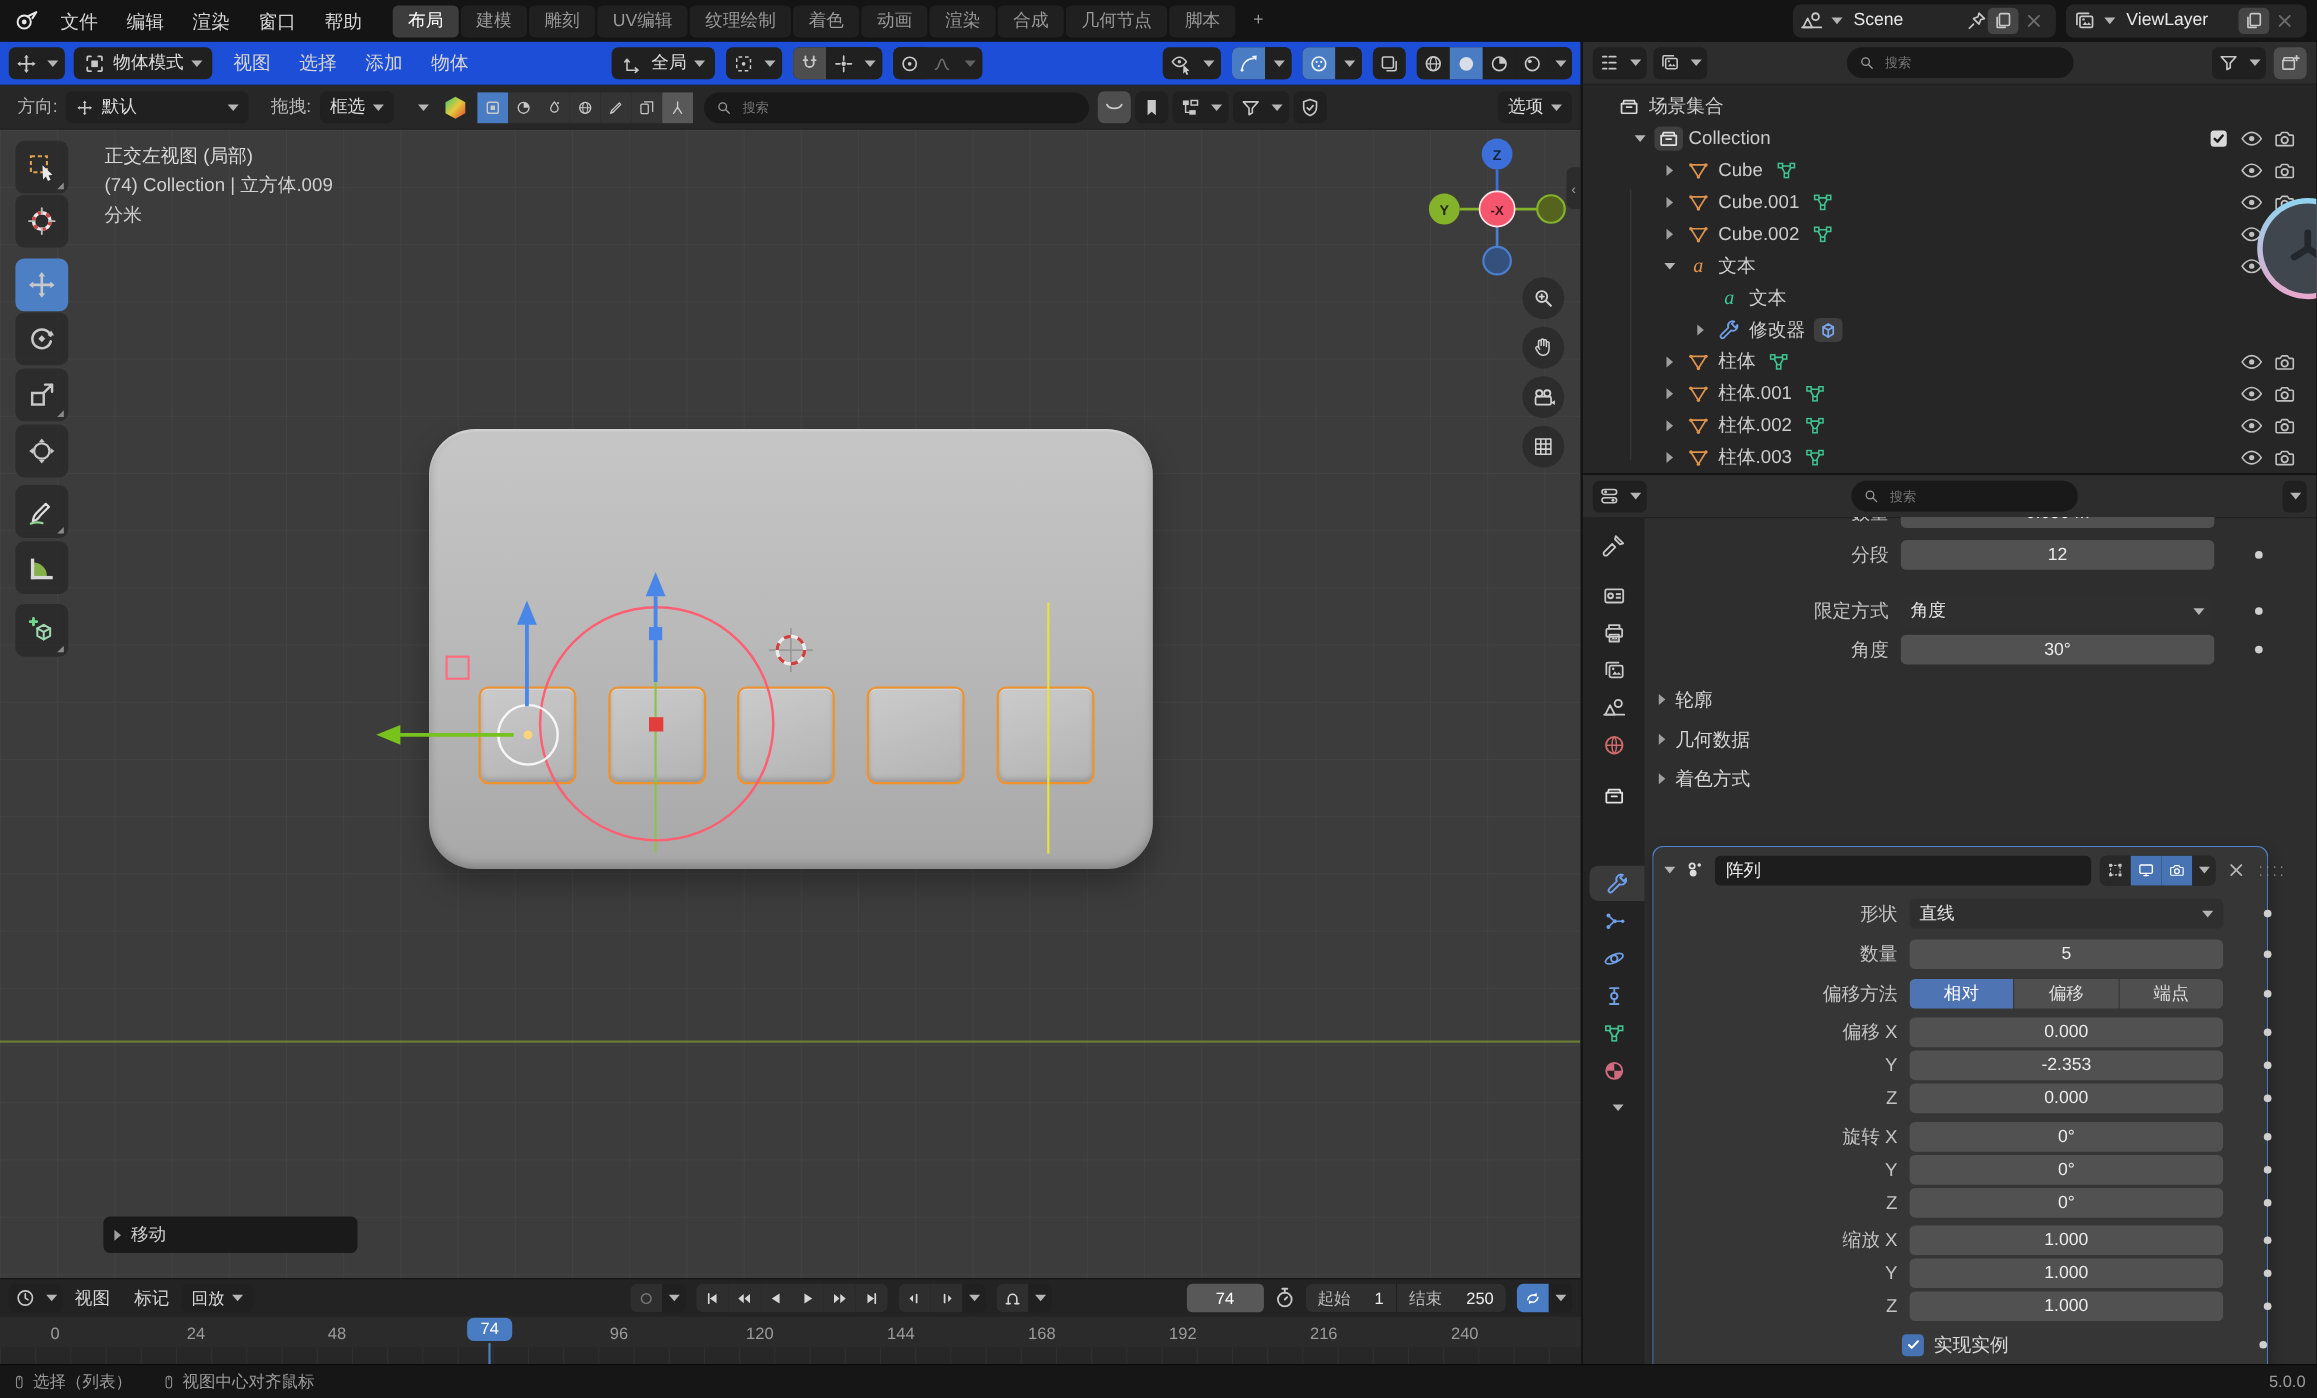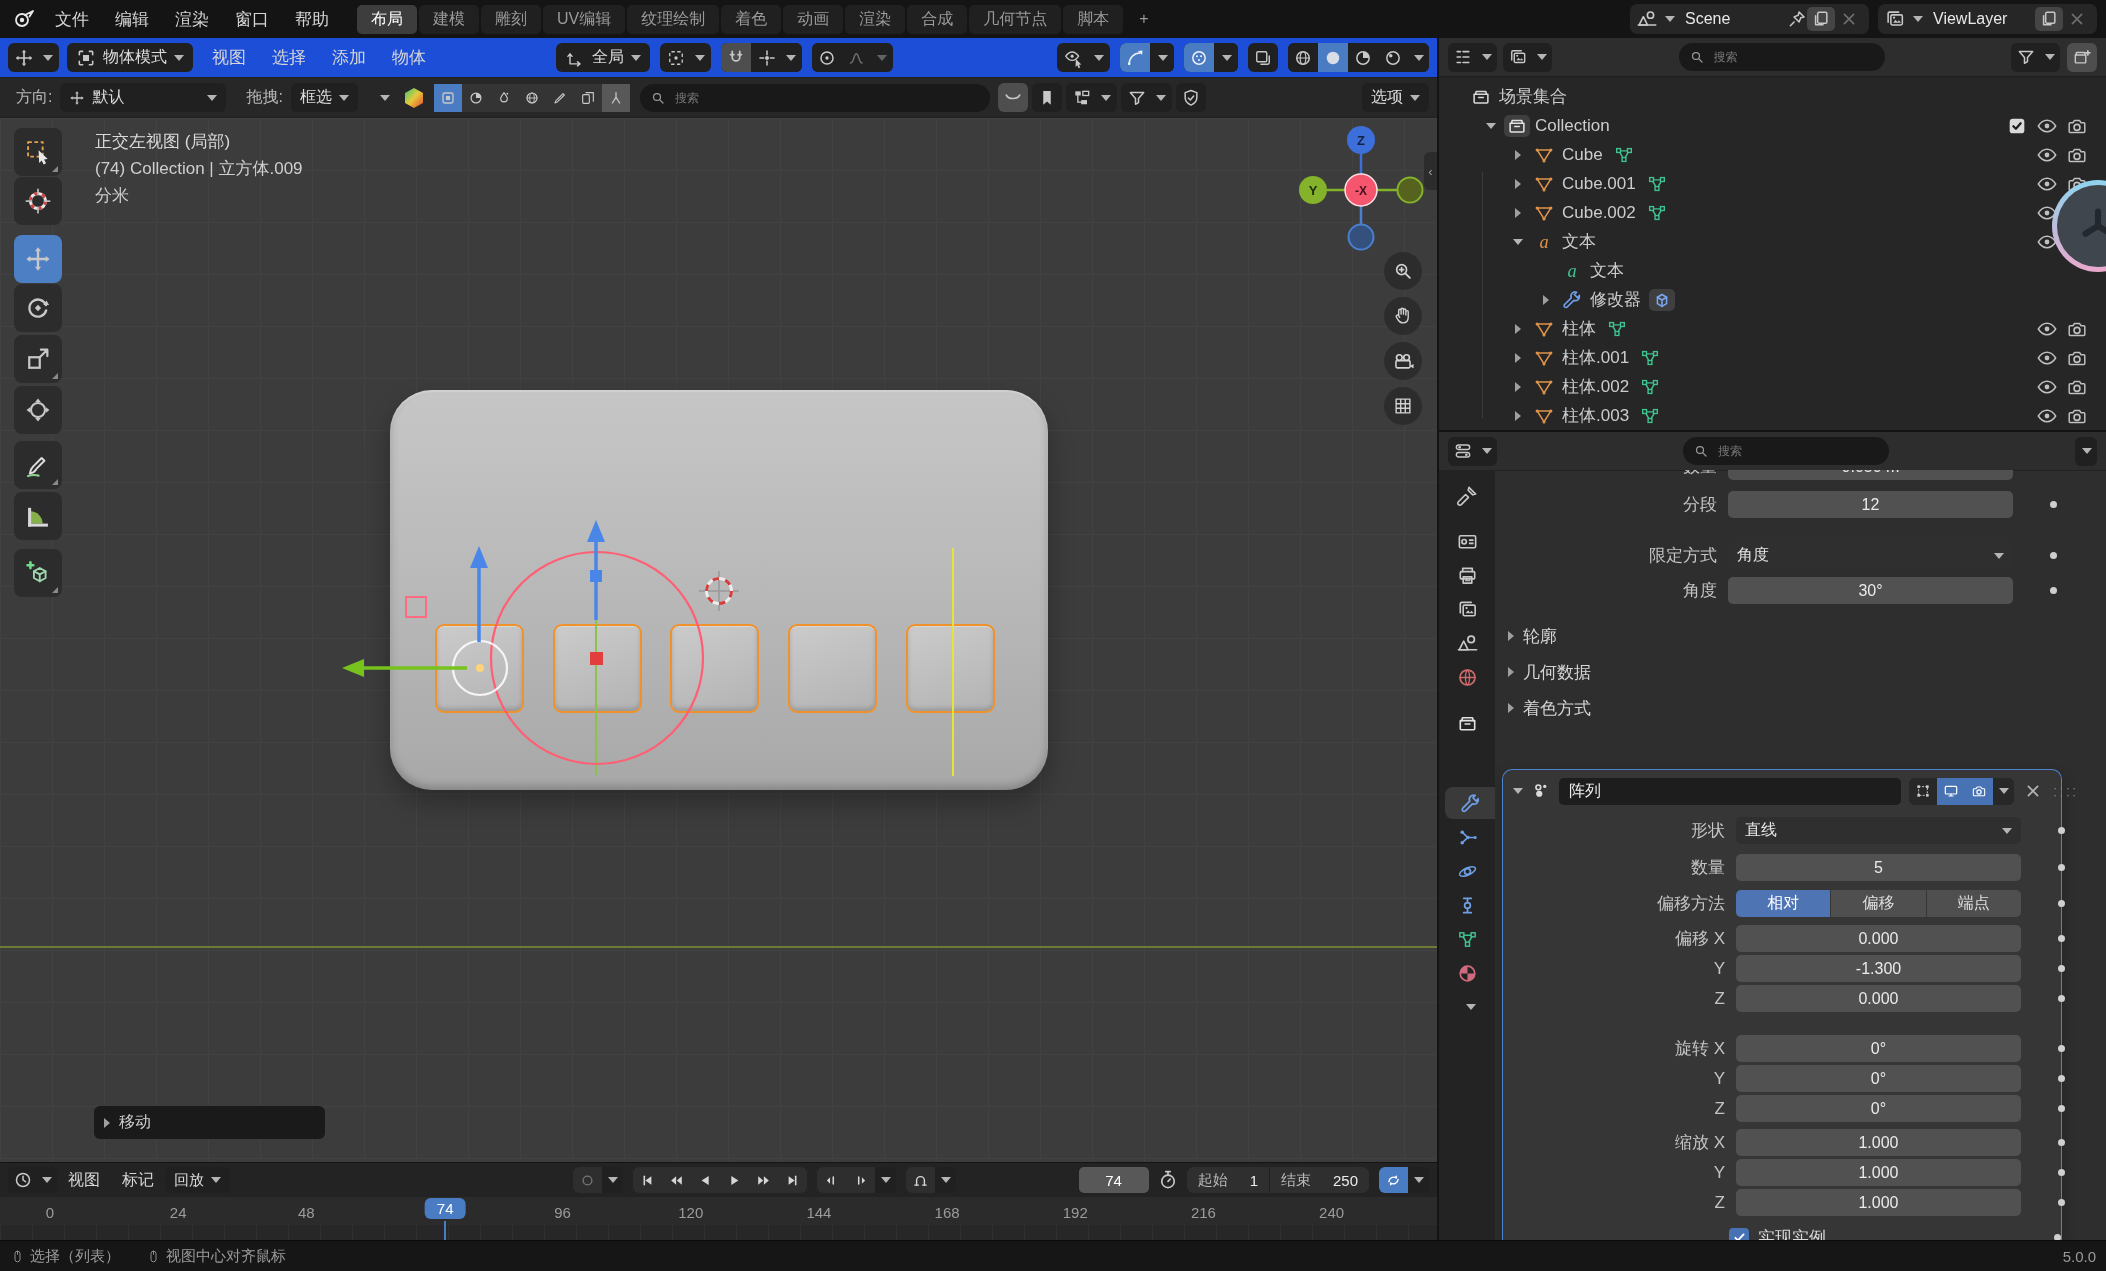--- a/index.html
+++ b/index.html
@@ -1498,29 +1498,29 @@
               </div>
               <div class="pdot"></div>
             </div>
             <div class="prow" style="margin-top: 8px;">
               <div class="plabel">偏移 X</div>
               <div class="pfield">0.000</div>
               <div class="pdot"></div>
             </div>
             <div class="prow" style="margin-top: 3px;">
               <div class="plabel">Y</div>
-              <div class="pfield">-1.300</div>
+              <div class="pfield">-2.353</div>
               <div class="pdot"></div>
             </div>
             <div class="prow" style="margin-top: 3px;">
               <div class="plabel">Z</div>
               <div class="pfield">0.000</div>
               <div class="pdot"></div>
             </div>
-            <div class="prow" style="margin-top: 23px;">
+            <div class="prow" style="margin-top: 8px;">
               <div class="plabel">旋转 X</div>
               <div class="pfield">0°</div>
               <div class="pdot"></div>
             </div>
             <div class="prow" style="margin-top: 3px;">
               <div class="plabel">Y</div>
               <div class="pfield">0°</div>
               <div class="pdot"></div>
             </div>
             <div class="prow" style="margin-top: 3px;">

